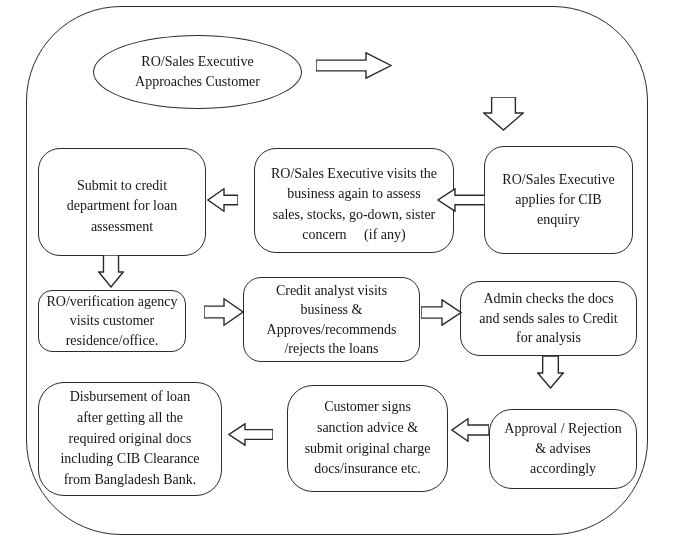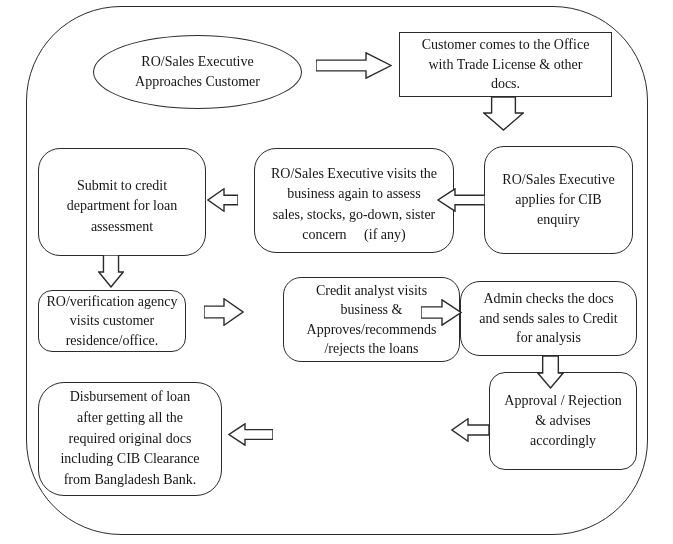--- a/index.html
+++ b/index.html
@@ -44,25 +44,20 @@
 
 <div class="canvas">
 
   <div class="outer-border"></div>
 
   <div class="node ellipse" style="left:93px; top:35px; width:209px; height:74px;">
     <div class="node-label">RO/Sales Executive
 Approaches Customer</div>
   </div>
 
-  <div class="node rect" style="left:399px; top:32px; width:213px; height:65px; line-height:1.42;">
-    <div class="node-label">Customer comes to the Office
-with Trade License &amp; other
-docs.</div>
-  </div>
 
   <div class="node align-top" style="left:38px; top:148px; width:168px; height:108px; border-radius:22px; padding-top:9px;">
     <div class="node-label">Submit to credit
 department for loan
 assessment</div>
   </div>
 
   <div class="node align-top" style="left:254px; top:148px; width:200px; height:105px; border-radius:22px; padding-top:8px;">
     <div class="node-label">RO/Sales Executive visits the
 business again to assess
@@ -75,39 +70,45 @@
 applies for CIB
 enquiry</div>
   </div>
 
   <div class="node" style="left:38px; top:290px; width:148px; height:62px; border-radius:14px; line-height:1.38;">
     <div class="node-label">RO/verification agency
 visits customer
 residence/office.</div>
   </div>
 
-  <div class="node" style="left:243px; top:277px; width:177px; height:85px; border-radius:18px; line-height:1.38;margin-left:40px;">
+  <div class="node" style="left:243px; top:277px; width:177px; height:85px; border-radius:18px; line-height:1.38;">
     <div class="node-label">Credit analyst visits
 business &amp;
 Approves/recommends
 /rejects the loans</div>
   </div>
 
   <div class="node" style="left:460px; top:281px; width:177px; height:75px; border-radius:20px; line-height:1.42;">
     <div class="node-label">Admin checks the docs
 and sends sales to Credit
 for analysis</div>
   </div>
 
-  <div class="node" style="left:489px; top:372px; width:148px; height:98px; border-radius:16px; line-height:1.42;">
+  <div class="node" style="left:489px; top:409px; width:148px; height:80px; border-radius:23px; line-height:1.42;">
     <div class="node-label">Approval / Rejection
 &amp; advises
 accordingly</div>
   </div>
 
+  <div class="node" style="left:287px; top:385px; width:161px; height:107px; border-radius:26px; line-height:1.48;">
+    <div class="node-label">Customer signs
+sanction advice &amp;
+submit original charge
+docs/insurance etc.</div>
+  </div>
 
   <div class="node" style="left:38px; top:382px; width:184px; height:114px; border-radius:26px; line-height:1.48;text-align:center;">
     <div class="node-label">Disbursement of loan
 after getting all the
 required original docs
 including CIB Clearance
 from Bangladesh Bank.</div>
   </div>
 
   <div class="block-arrow" style="left:316px; top:52px; width:76px; height:27px;">

